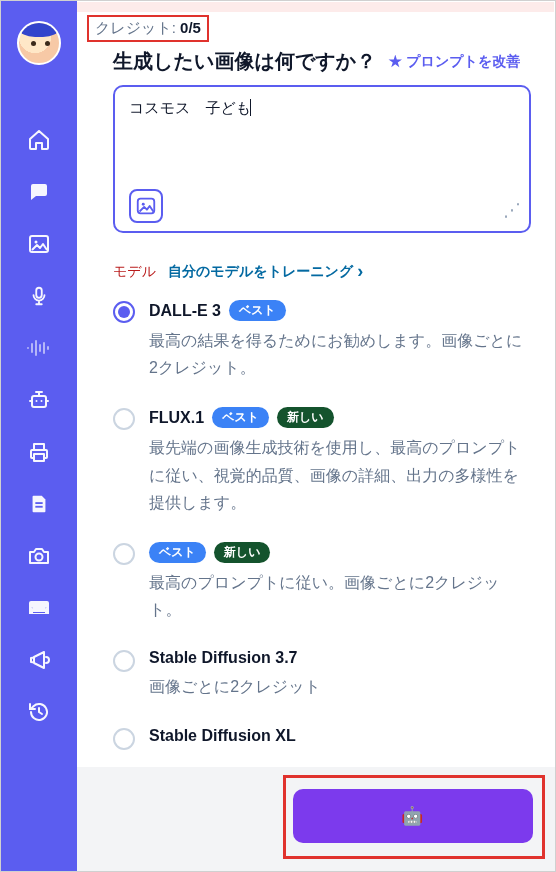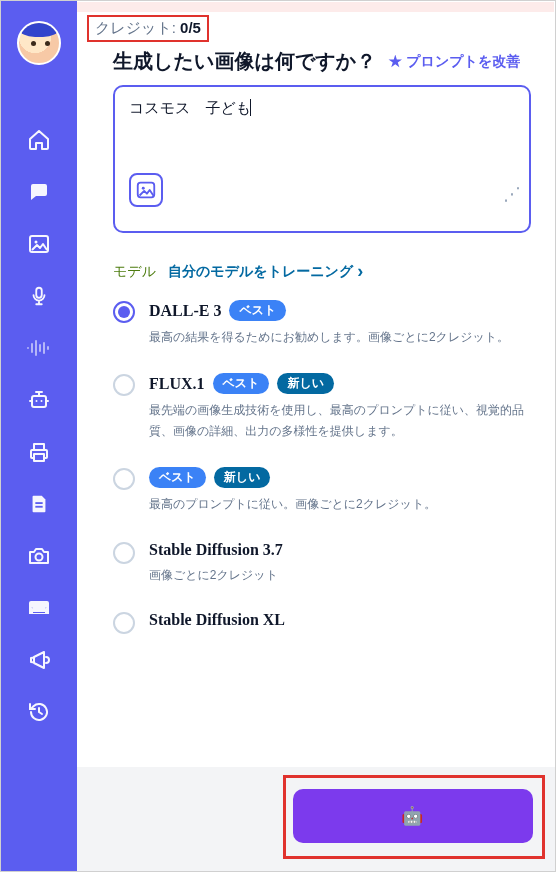--- a/index.html
+++ b/index.html
@@ -132,21 +132,21 @@
     content: "";
     width: 14px; height: 14px;
     background: #5b5df0;
     display: inline-block;
     clip-path: polygon(50% 0,61% 35%,98% 35%,68% 57%,79% 91%,50% 70%,21% 91%,32% 57%,2% 35%,39% 35%);
   }
 
   .prompt-field {
     border: 2px solid #5b5df0;
     border-radius: 10px;
-    padding: 12px 14px 24px 14px;
+    padding: 12px 14px 8px 14px;
     position: relative;
     min-height: 148px;
     display: flex;
     flex-direction: column;
     margin-bottom: 28px;
   }
   .prompt-text {
     font-size: 15px;
     color: #0f172a;
     white-space: pre;
@@ -182,21 +182,21 @@
     line-height: 10px;
     transform: translate(6px,4px);
     user-select:none;
   }
 
   .section-title-row {
     display:flex; align-items:center; gap:12px;
     font-size: 14px;
     margin-bottom: 18px;
   }
-  .section-title { color:#4d7c0f; }
+  .section-title { color:#b91c1c; }
   .train-link {
     color:#0369a1; font-weight:700; cursor:pointer;
     display:inline-flex;align-items:center;gap:2px;
   }
   .train-link::after { content:"›"; font-size:18px; margin-left:2px; }
 
   .models { display:flex; flex-direction:column; gap:26px; }
   .model {
     display:flex; gap:14px; align-items:flex-start;
     cursor:pointer;
@@ -207,26 +207,26 @@
     flex-shrink:0; margin-top:1px;
     position:relative;
   }
   .radio.selected { border-color:#5b5df0; }
   .radio.selected::after{
     content:"";position:absolute;inset:3px;border-radius:50%;
     background:#5b5df0;
   }
   .model-body { flex:1; min-width:0; }
   .model-head { display:flex; align-items:center; gap:8px; flex-wrap:wrap; }
-  .model-name { font-size:16px; font-weight:700; color:#0f172a;font-family:Liberation Serif, serif; }
+  .model-name { font-size:16px; font-weight:700; color:#0f172a; }
   .pill { font-size:12px; font-weight:700; color:#fff; padding:2px 10px; border-radius:999px; }
   .pill.best { background:#3b82f6; }
-  .pill.new  { background:#0369a1; }
+  .pill.new  { background:#14532d; }
   .model-desc {
-    font-size:12px; color:#64748b; line-height:1.7; margin-top:6px;
+    font-size:16px; color:#64748b; line-height:1.7; margin-top:6px;
   }
 
   .footer {
     margin-top:auto;
     background:#f3f4f6;
     padding:22px 22px 28px 22px;
     display:flex; justify-content:flex-end;
     position:relative;
   }
   .footer-highlight {

